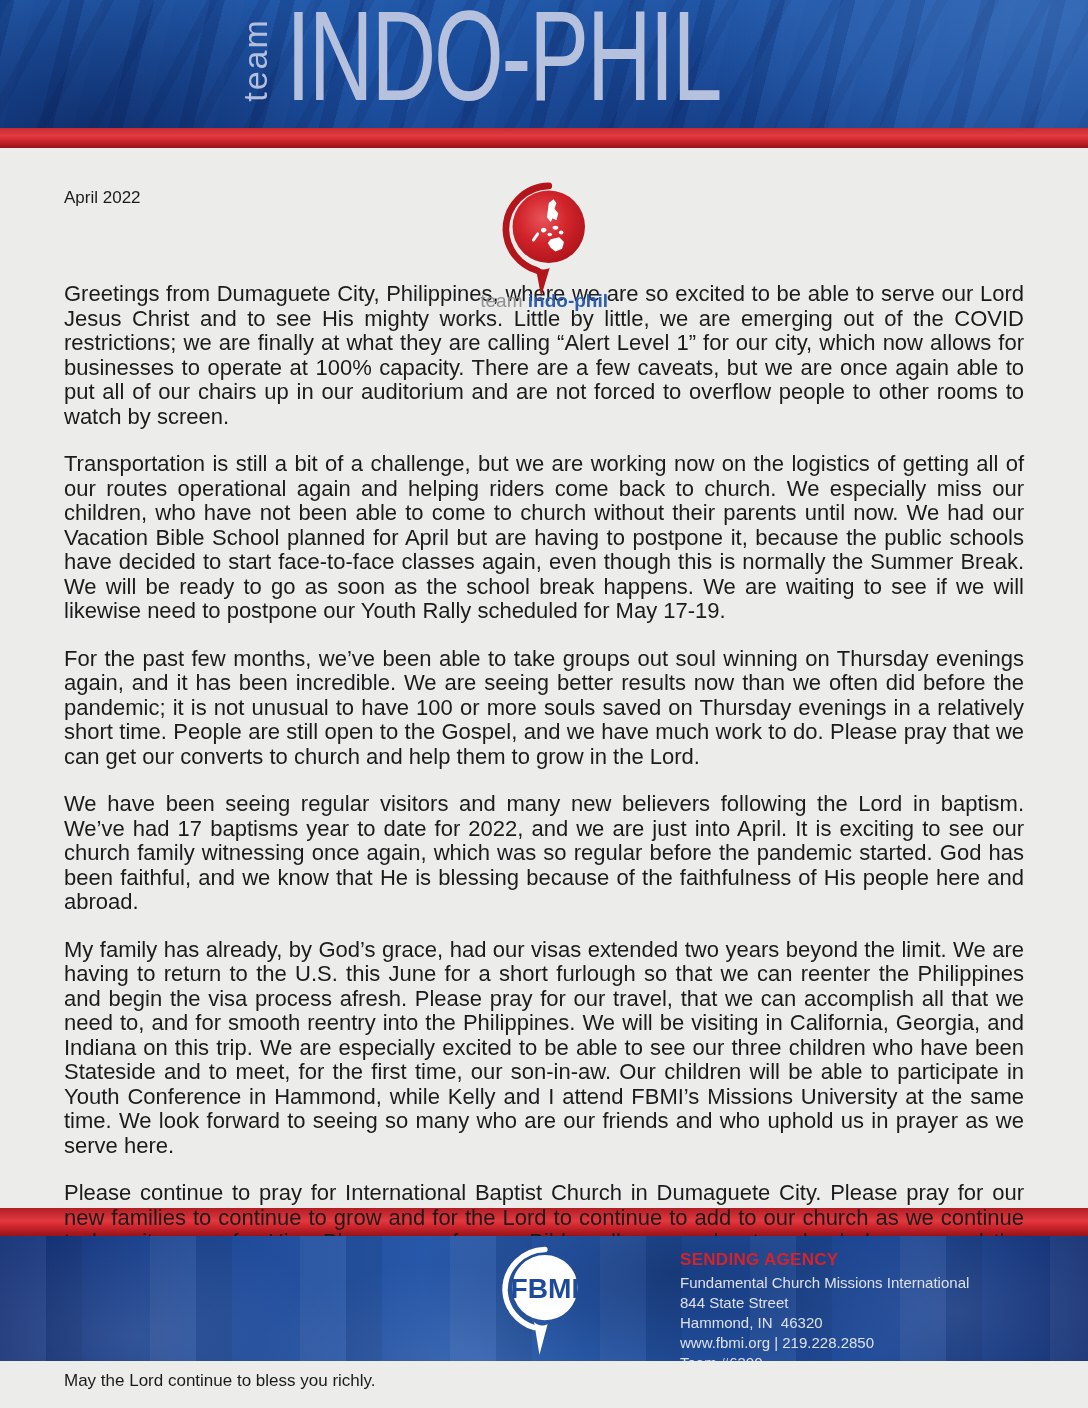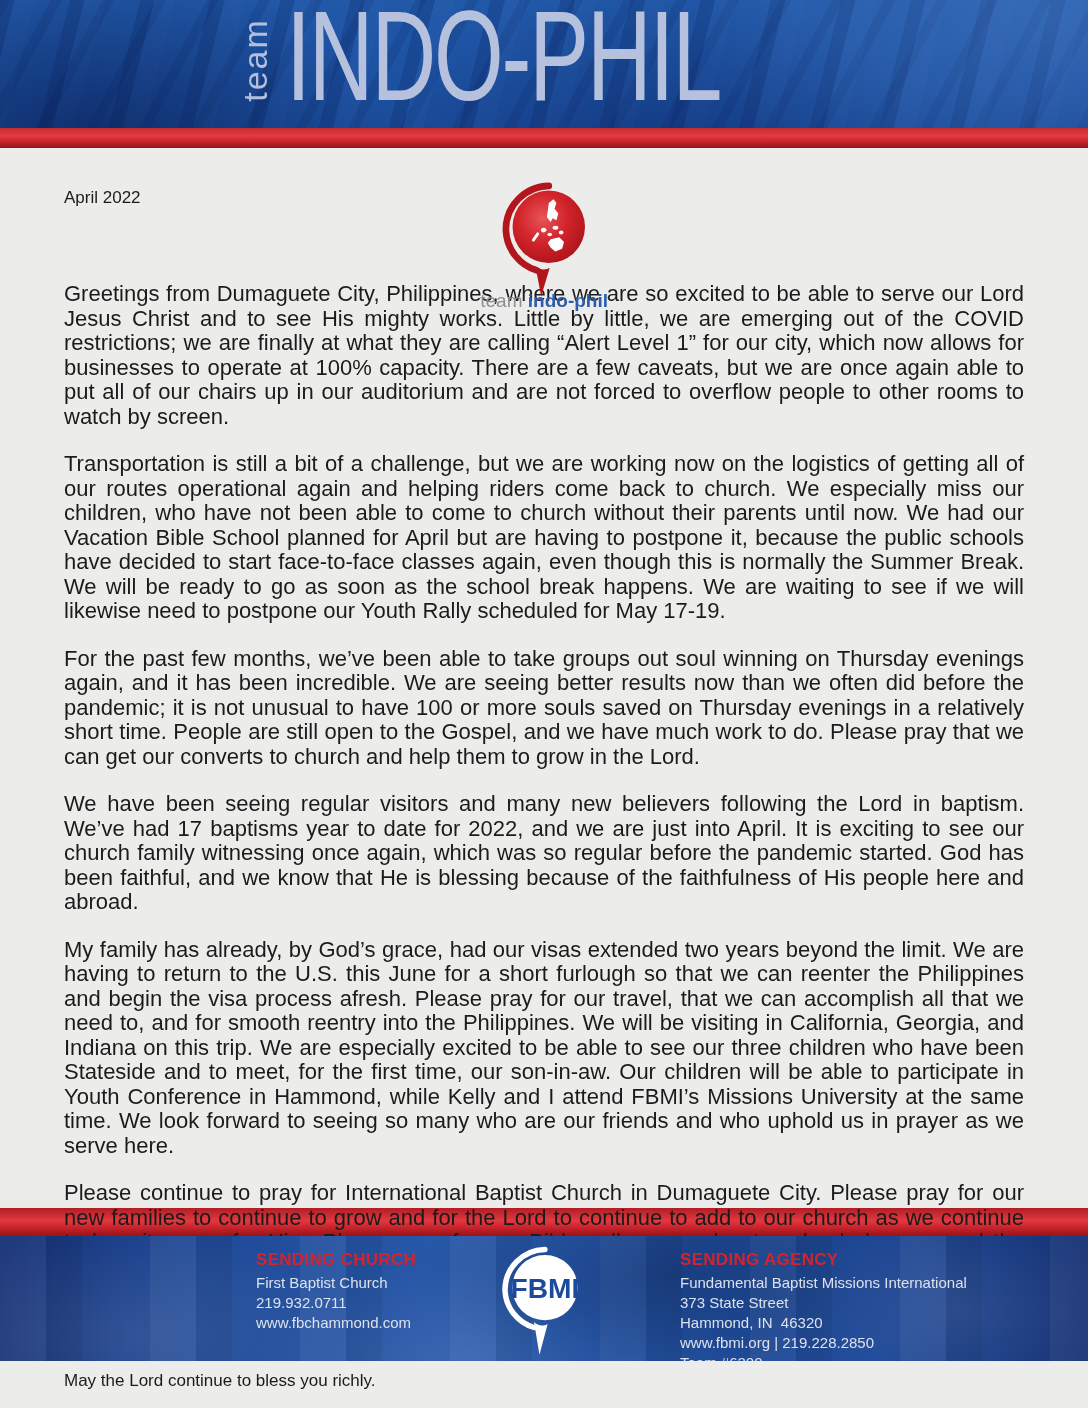--- a/index.html
+++ b/index.html
@@ -173,42 +173,36 @@
     <p class="para">Please continue to pray for International Baptist Church in Dumaguete City. Please pray for our new families to continue to grow and for the Lord to continue to add to our church as we continue to be witnesses for Him. Please pray for our Bible college, as due to school changes and the pandemic, it has created a gap. We expect several new students to begin their training in August. Please also pray that the Lord will continue to grant us wisdom and favor as we labor.</p>
 
     <p class="closing-line">That all the world may know,</p>
     <p class="closing-line">May the Lord continue to bless you richly.</p>
     <p class="signature">Randy DeMoville</p>
   </div>
 
   <div class="footer-red"></div>
   <div class="footer">
 
-    <div class="footer-col col-church">
-      <p class="fheading">SENDING CHURCH</p>
-      <p class="fline">First Baptist Church</p>
-      <p class="fline">219.932.0711</p>
-      <p class="fline">www.fbchammond.com</p>
-    </div>
 
     <div class="fbmi-logo">
       <svg width="118" height="118" viewBox="0 0 130 130">
 
         <path d="M66 6 A45 45 0 0 0 22 51 A45 45 0 0 0 54 92" fill="none" stroke="#ffffff" stroke-width="6" stroke-linecap="round"></path>
 
         <path d="M54 86 L60 122 L69 88 C64 91 58 90 54 86 Z" fill="#ffffff"></path>
 
         <circle cx="66" cy="48" r="36" fill="#ffffff"></circle>
         <text x="66" y="59" text-anchor="middle" font-family="Liberation Sans, sans-serif" font-size="31" font-weight="bold" fill="#1d4a9b">FBMI</text>
       </svg>
     </div>
 
     <div class="footer-col col-agency">
       <p class="fheading">SENDING AGENCY</p>
-      <p class="fline">Fundamental Baptist Missions International</p>
-      <p class="fline">373 State Street</p>
+      <p class="fline">Fundamental Church Missions International</p>
+      <p class="fline">844 State Street</p>
       <p class="fline">Hammond, IN&nbsp; 46320</p>
       <p class="fline">www.fbmi.org | 219.228.2850</p>
       <p class="fline">Team #6300</p>
     </div>
   </div>
 
 </div>
 
 </body></html>

